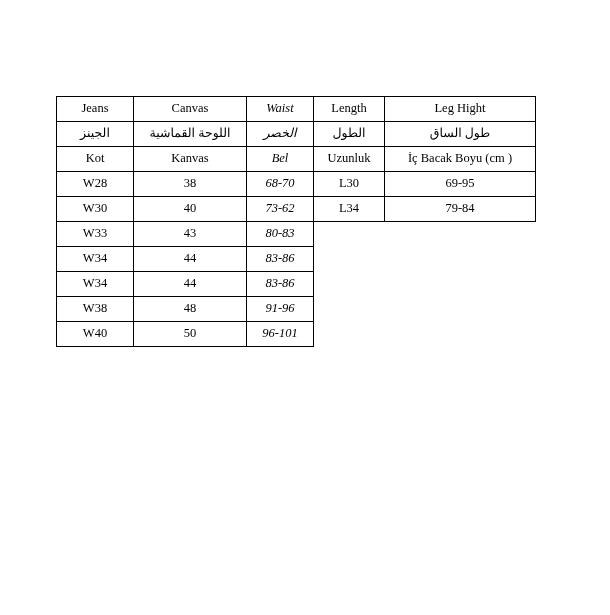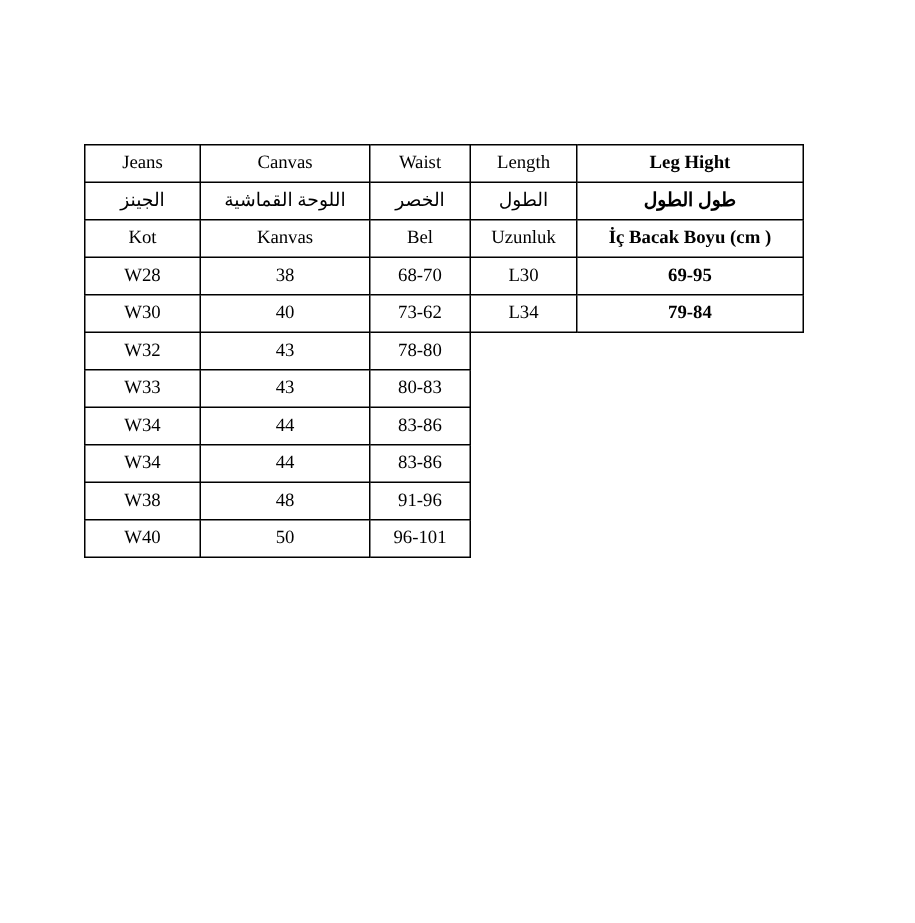--- a/index.html
+++ b/index.html
@@ -37,23 +37,23 @@
     line-height: 1.1;
     height: 22px;
     padding: 1px 2px;
     font-family: "Liberation Serif", serif;
   }
   .size-table td.blank {
     border: none;
   }
   .col-jeans  { width: 72px; }
   .col-canvas { width: 108px; }
-  .col-waist  { width: 62px; }
+  .col-waist  { width: 62px; font-style: italic; }
   .col-length { width: 66px; }
-  .col-leg    { width: 146px; font-weight: bold; }
+  .col-leg    { width: 146px; }
   .ar {
     font-family: "DejaVu Sans", sans-serif;
     font-size: 12px;
     direction: rtl;
     unicode-bidi: bidi-override;
     margin-top: 12px;
   }
 </style>
 </head>
 <body>
@@ -66,21 +66,21 @@
         <td class="col-canvas">Canvas</td>
         <td class="col-waist">Waist</td>
         <td class="col-length">Length</td>
         <td class="col-leg">Leg Hight</td>
       </tr>
       <tr>
         <td class="col-jeans ar">الجينز</td>
         <td class="col-canvas ar">اللوحة القماشية</td>
         <td class="col-waist ar">الخصر</td>
         <td class="col-length ar">الطول</td>
-        <td class="col-leg ar">طول الطول</td>
+        <td class="col-leg ar">طول الساق</td>
       </tr>
       <tr>
         <td class="col-jeans">Kot</td>
         <td class="col-canvas">Kanvas</td>
         <td class="col-waist">Bel</td>
         <td class="col-length">Uzunluk</td>
         <td class="col-leg">İç Bacak Boyu (cm )</td>
       </tr>
 
       <tr>
@@ -89,27 +89,20 @@
         <td class="col-waist">68-70</td>
         <td class="col-length">L30</td>
         <td class="col-leg">69-95</td>
       </tr>
       <tr>
         <td class="col-jeans">W30</td>
         <td class="col-canvas">40</td>
         <td class="col-waist">73-62</td>
         <td class="col-length">L34</td>
         <td class="col-leg">79-84</td>
-      </tr>
-      <tr>
-        <td class="col-jeans">W32</td>
-        <td class="col-canvas">43</td>
-        <td class="col-waist">78-80</td>
-        <td class="col-length blank"></td>
-        <td class="col-leg blank"></td>
       </tr>
       <tr>
         <td class="col-jeans">W33</td>
         <td class="col-canvas">43</td>
         <td class="col-waist">80-83</td>
         <td class="col-length blank"></td>
         <td class="col-leg blank"></td>
       </tr>
       <tr>
         <td class="col-jeans">W34</td>

